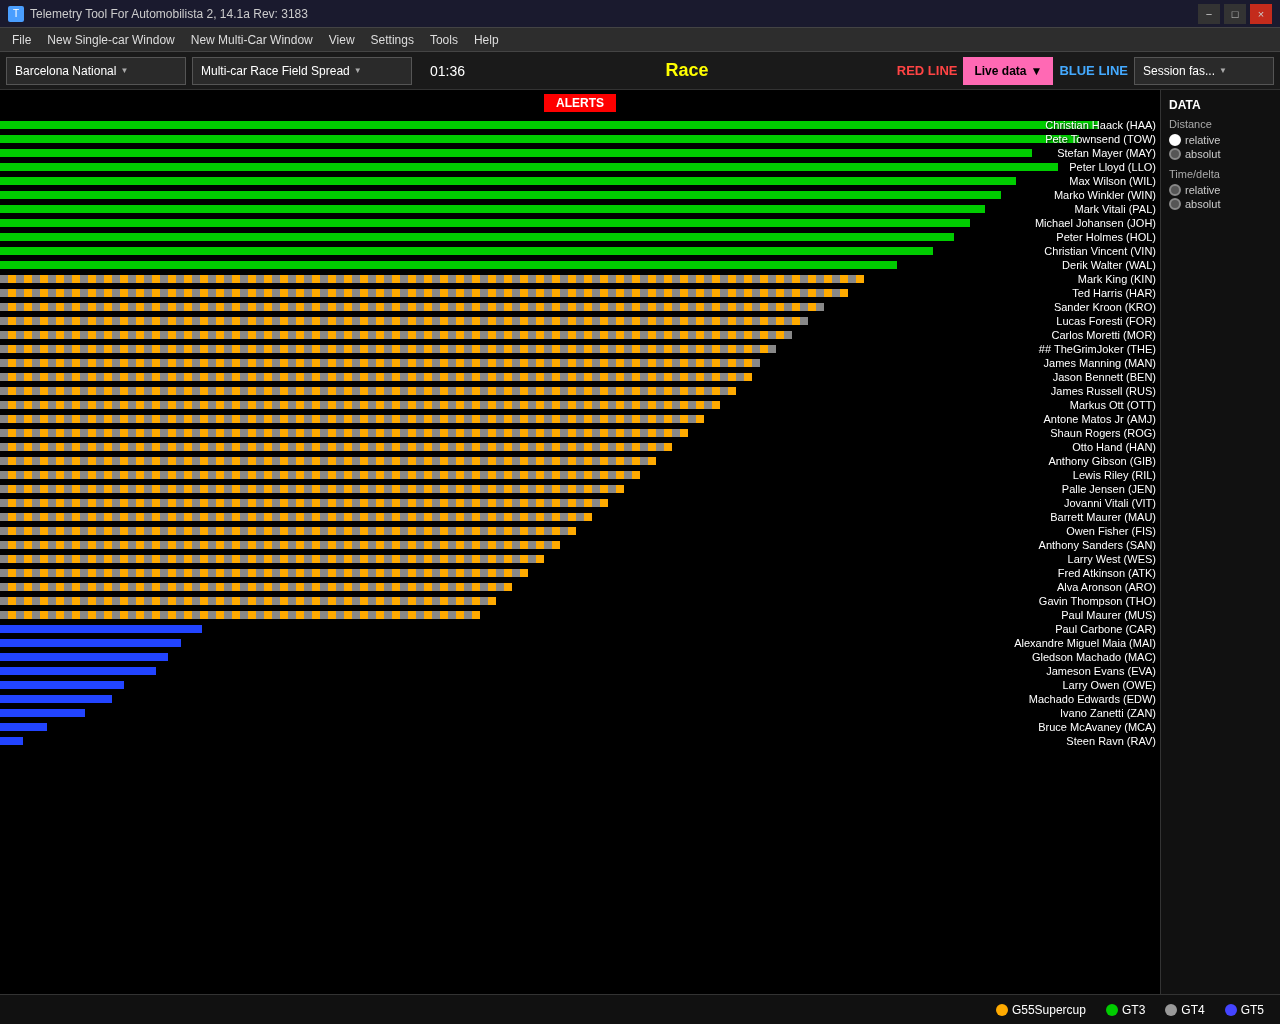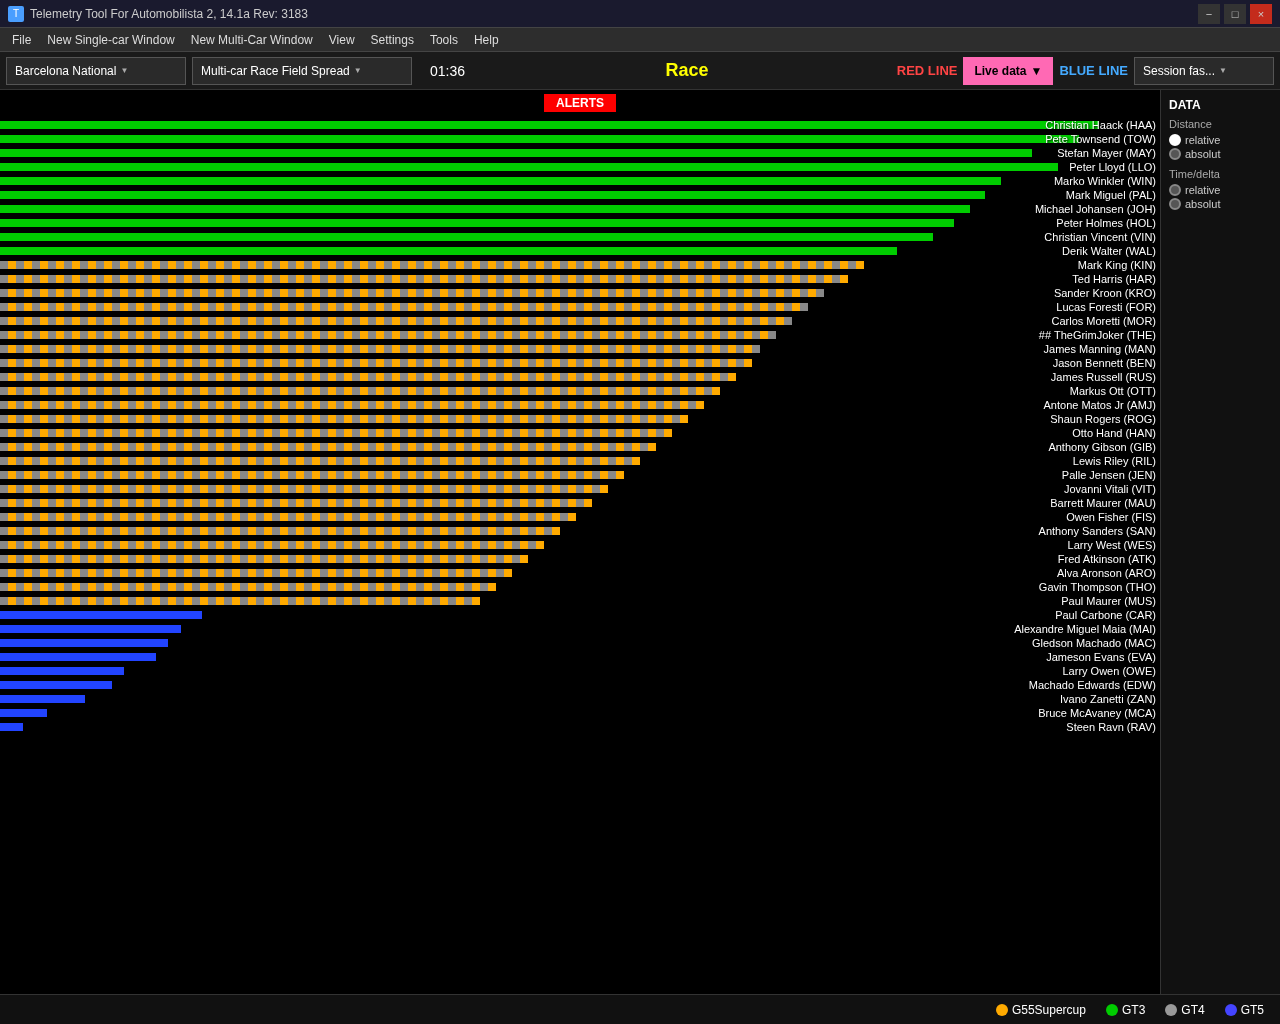--- a/index.html
+++ b/index.html
@@ -227,26 +227,30 @@
         </div>
         <div class="bar-row">
           <div class="bar-segment" style="width: 1032px; background: rgb(0, 204, 0);"></div>
           <span class="bar-name">Stefan Mayer (MAY)</span>
         </div>
         <div class="bar-row">
           <div class="bar-segment" style="width: 1058px; background: rgb(0, 204, 0);"></div>
           <span class="bar-name">Peter Lloyd (LLO)</span>
         </div>
         <div class="bar-row">
+          <div class="bar-segment" style="width: 1016px; background: rgb(0, 204, 0);"></div>
+          <span class="bar-name">Max Wilson (WIL)</span>
+        </div>
+        <div class="bar-row">
           <div class="bar-segment" style="width: 1001px; background: rgb(0, 204, 0);"></div>
           <span class="bar-name">Marko Winkler (WIN)</span>
         </div>
         <div class="bar-row">
           <div class="bar-segment" style="width: 985px; background: rgb(0, 204, 0);"></div>
-          <span class="bar-name">Mark Miguel (PAL)</span>
+          <span class="bar-name">Mark Vitali (PAL)</span>
         </div>
         <div class="bar-row">
           <div class="bar-segment" style="width: 970px; background: rgb(0, 204, 0);"></div>
           <span class="bar-name">Michael Johansen (JOH)</span>
         </div>
         <div class="bar-row">
           <div class="bar-segment" style="width: 954px; background: rgb(0, 204, 0);"></div>
           <span class="bar-name">Peter Holmes (HOL)</span>
         </div>
         <div class="bar-row">

